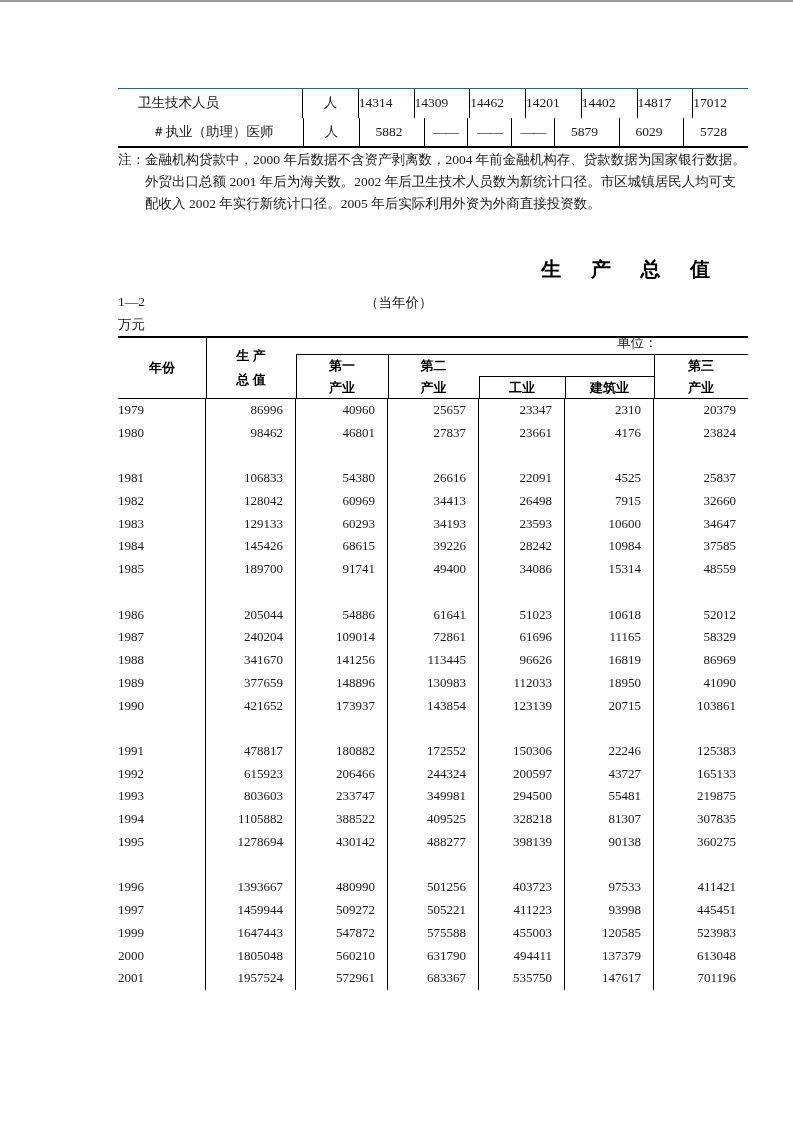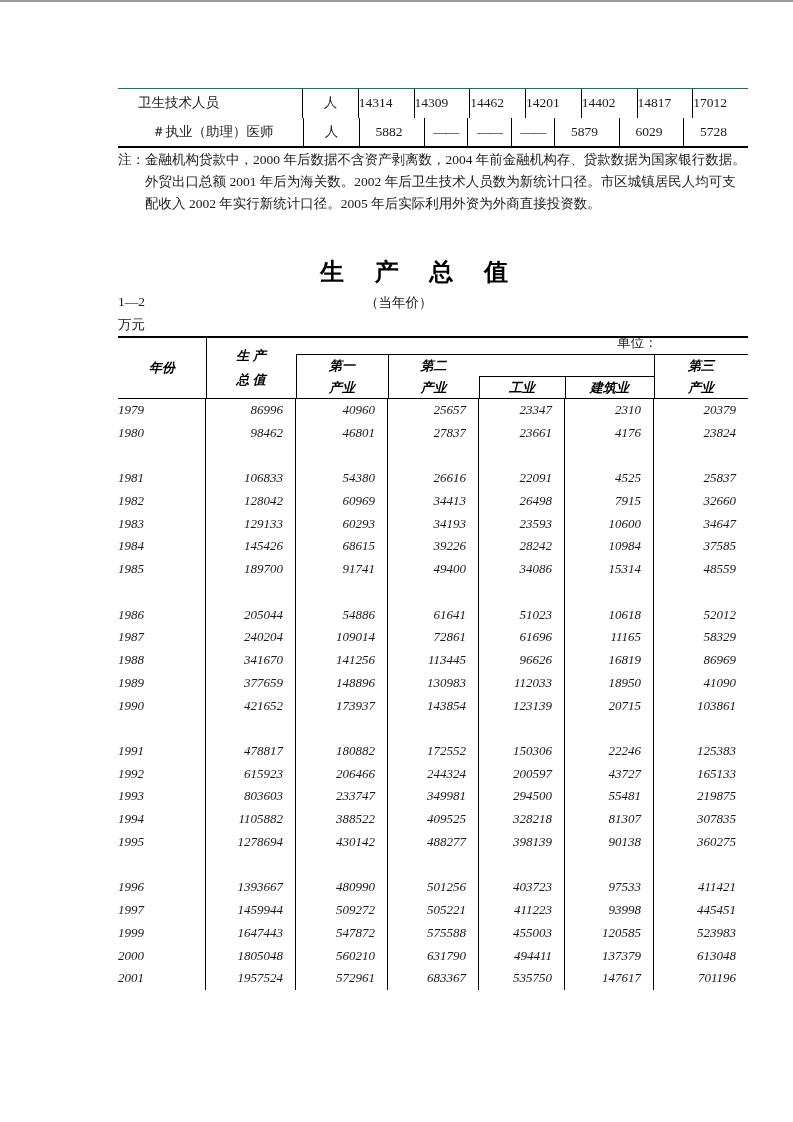--- a/index.html
+++ b/index.html
@@ -27,31 +27,31 @@
   .t1-val.dash{text-align:center;padding-right:0;letter-spacing:-1px;}
   .t1-row .t1-val:last-child{border-right:none;}
 
   
   .note{position:absolute;left:118px;top:149px;width:640px;
     font-size:13.5px;line-height:22px;}
   .note .nline{white-space:nowrap;}
   .note .hang{padding-left:27px;}
 
   
-  .doc-title{position:absolute;left:118px;top:256px;width:604px;text-align:center;
+  .doc-title{position:absolute;left:118px;top:256px;width:604px;text-align:right;
     font-family:"Liberation Sans","DejaVu Sans",sans-serif;font-weight:bold;
-    font-size:24px;letter-spacing:12px;color:#000;}
+    font-size:20px;letter-spacing:12px;color:#000;}
   .meta{position:absolute;font-size:13.5px;}
   .meta-no{left:118px;top:294px;}
   .meta-sub{left:365px;top:294px;}
   .meta-unit{left:617px;top:294px;margin-top:40px;}
   .meta-unitval{left:118px;top:316px;}
 
   
-  .gdp-table{position:absolute;left:118px;top:336px;width:630px;font-style:italic;}
+  .gdp-table{position:absolute;left:118px;top:336px;width:630px;}
   .gdp-header{position:relative;height:63px;box-sizing:border-box;
     border-top:2px solid #000;border-bottom:1px solid #000;
     font-family:"Liberation Sans","DejaVu Sans",sans-serif;
     font-weight:bold;font-size:13px;color:#000;}
   .gdp-header .ln{position:absolute;background:#000;}
   .hl-sub{left:178px;right:0;top:16px;height:1px;}
   .hl-mid{left:361px;width:175px;top:38px;height:1px;}
   .vl{width:1px;}
   .vl-1{left:88px;top:0;height:60px;}
   .vl-2{left:178px;top:16px;height:44px;}

